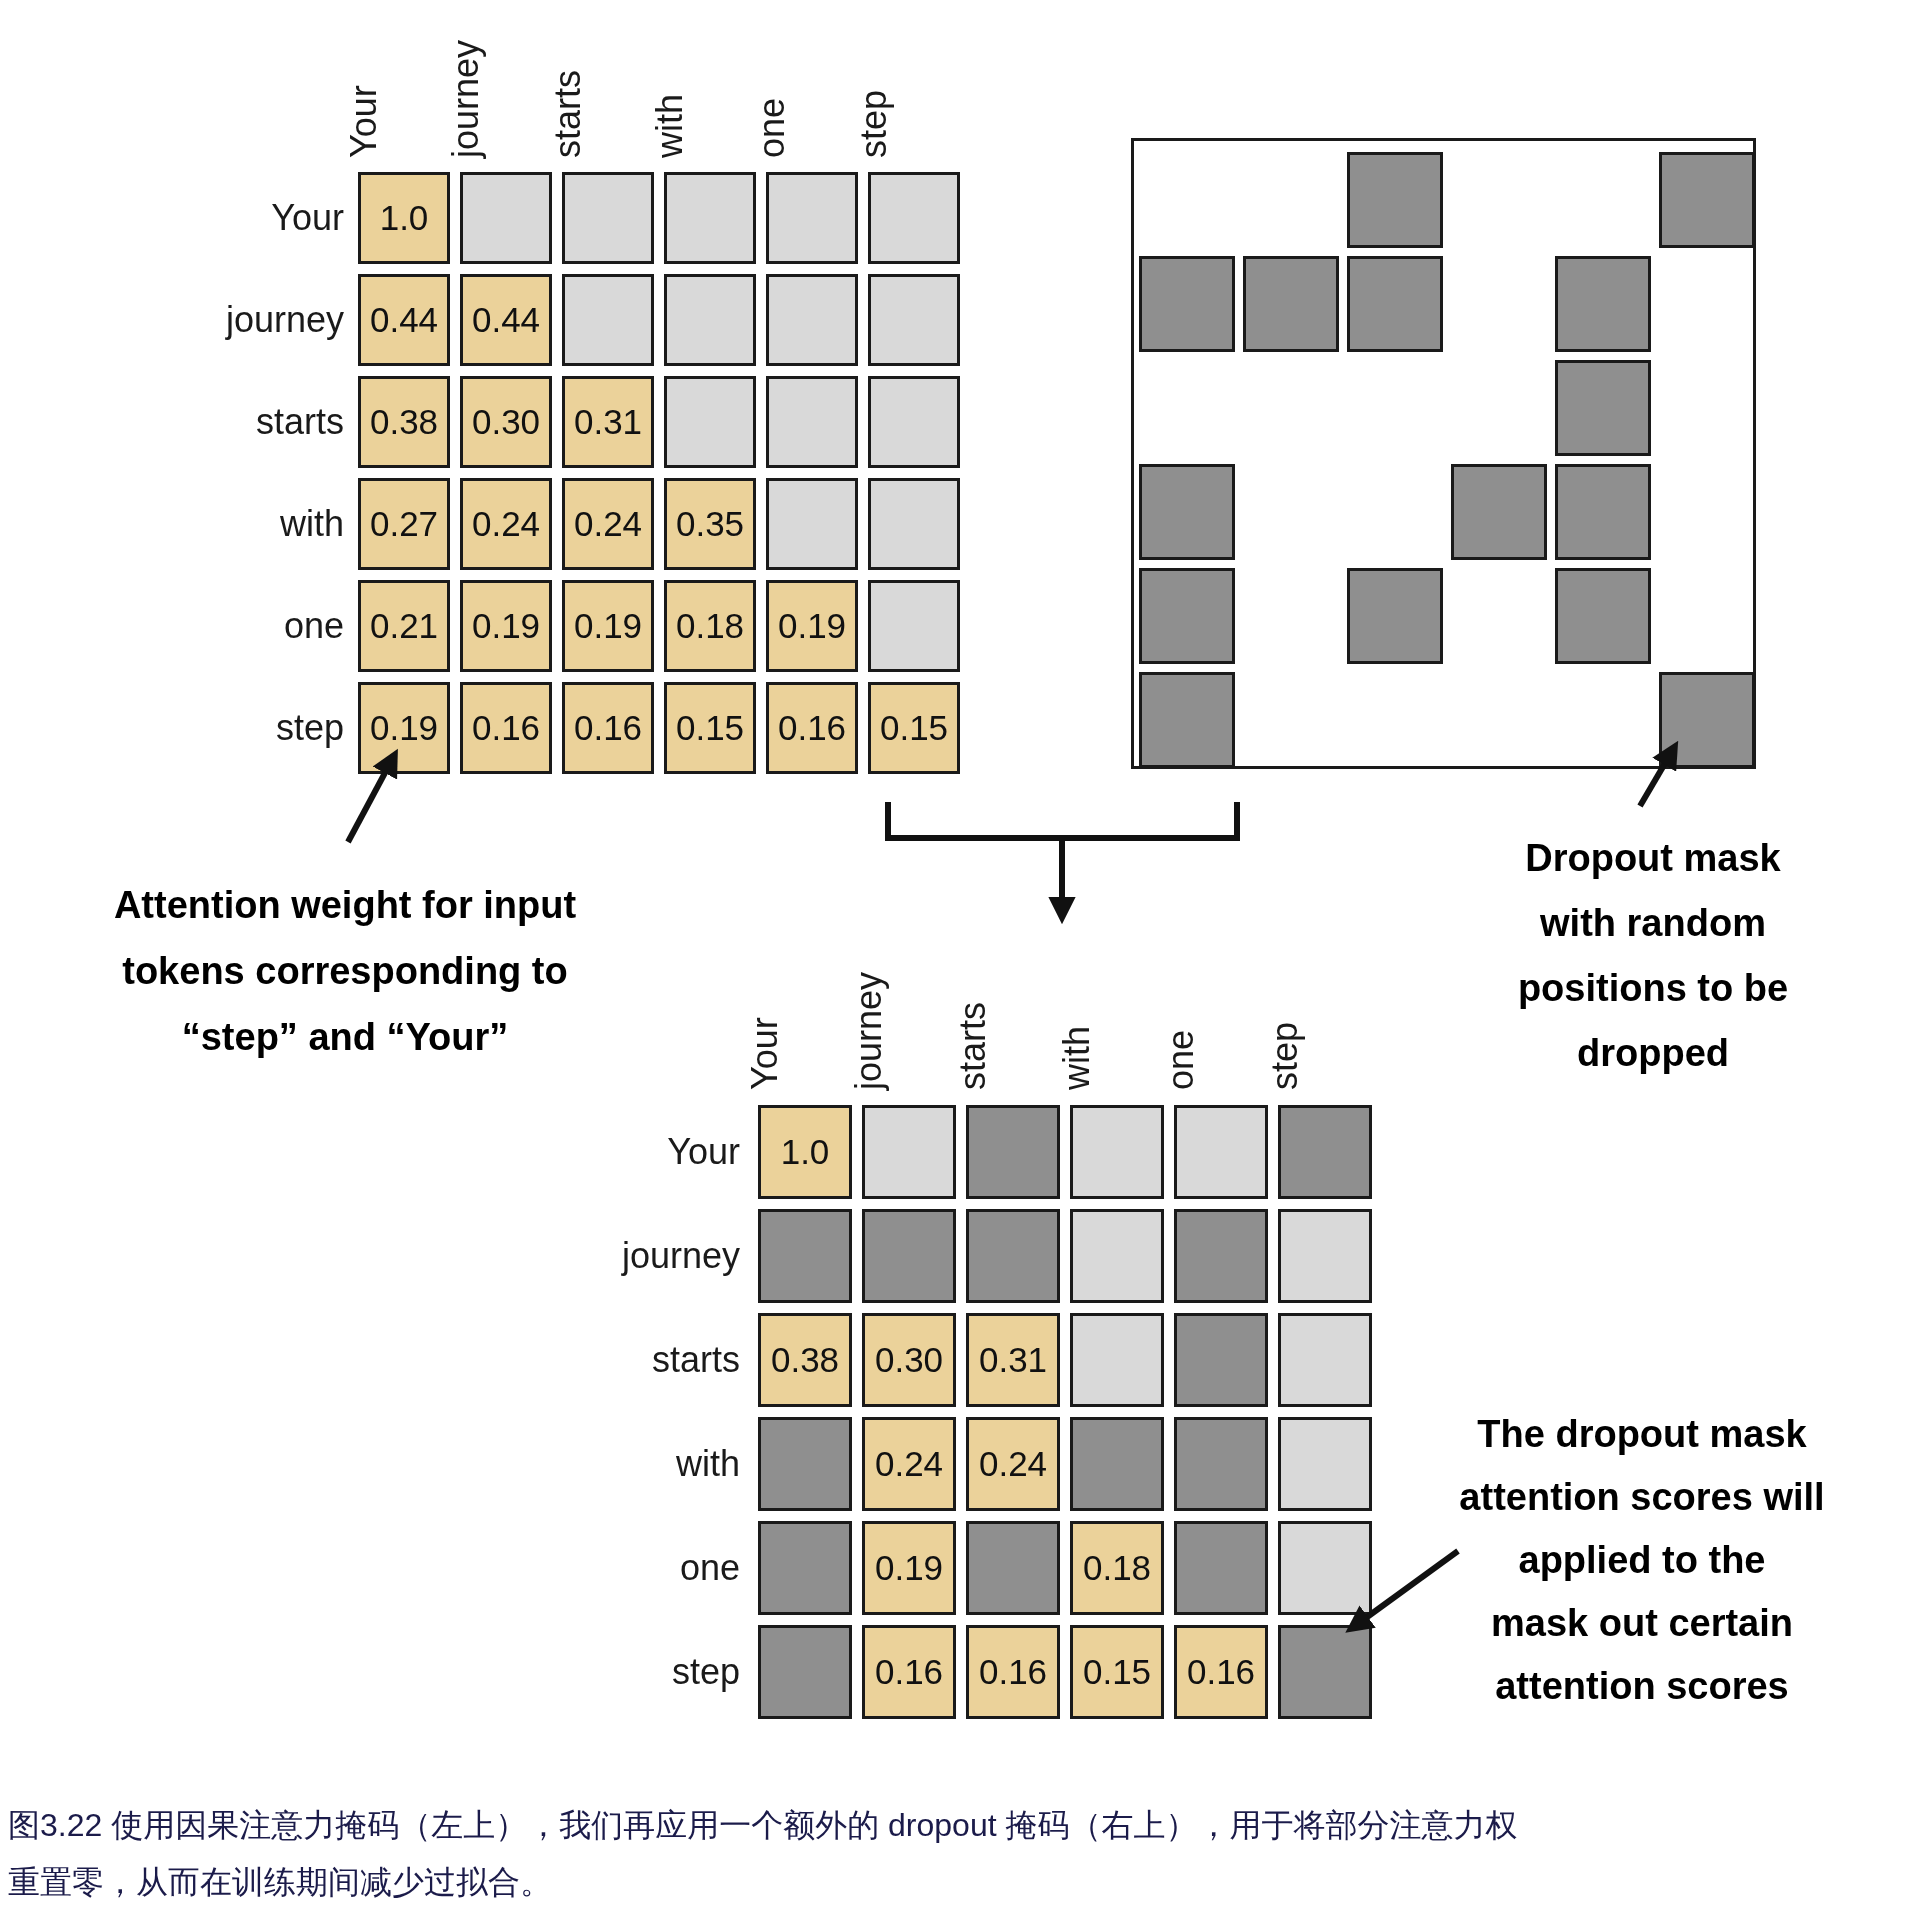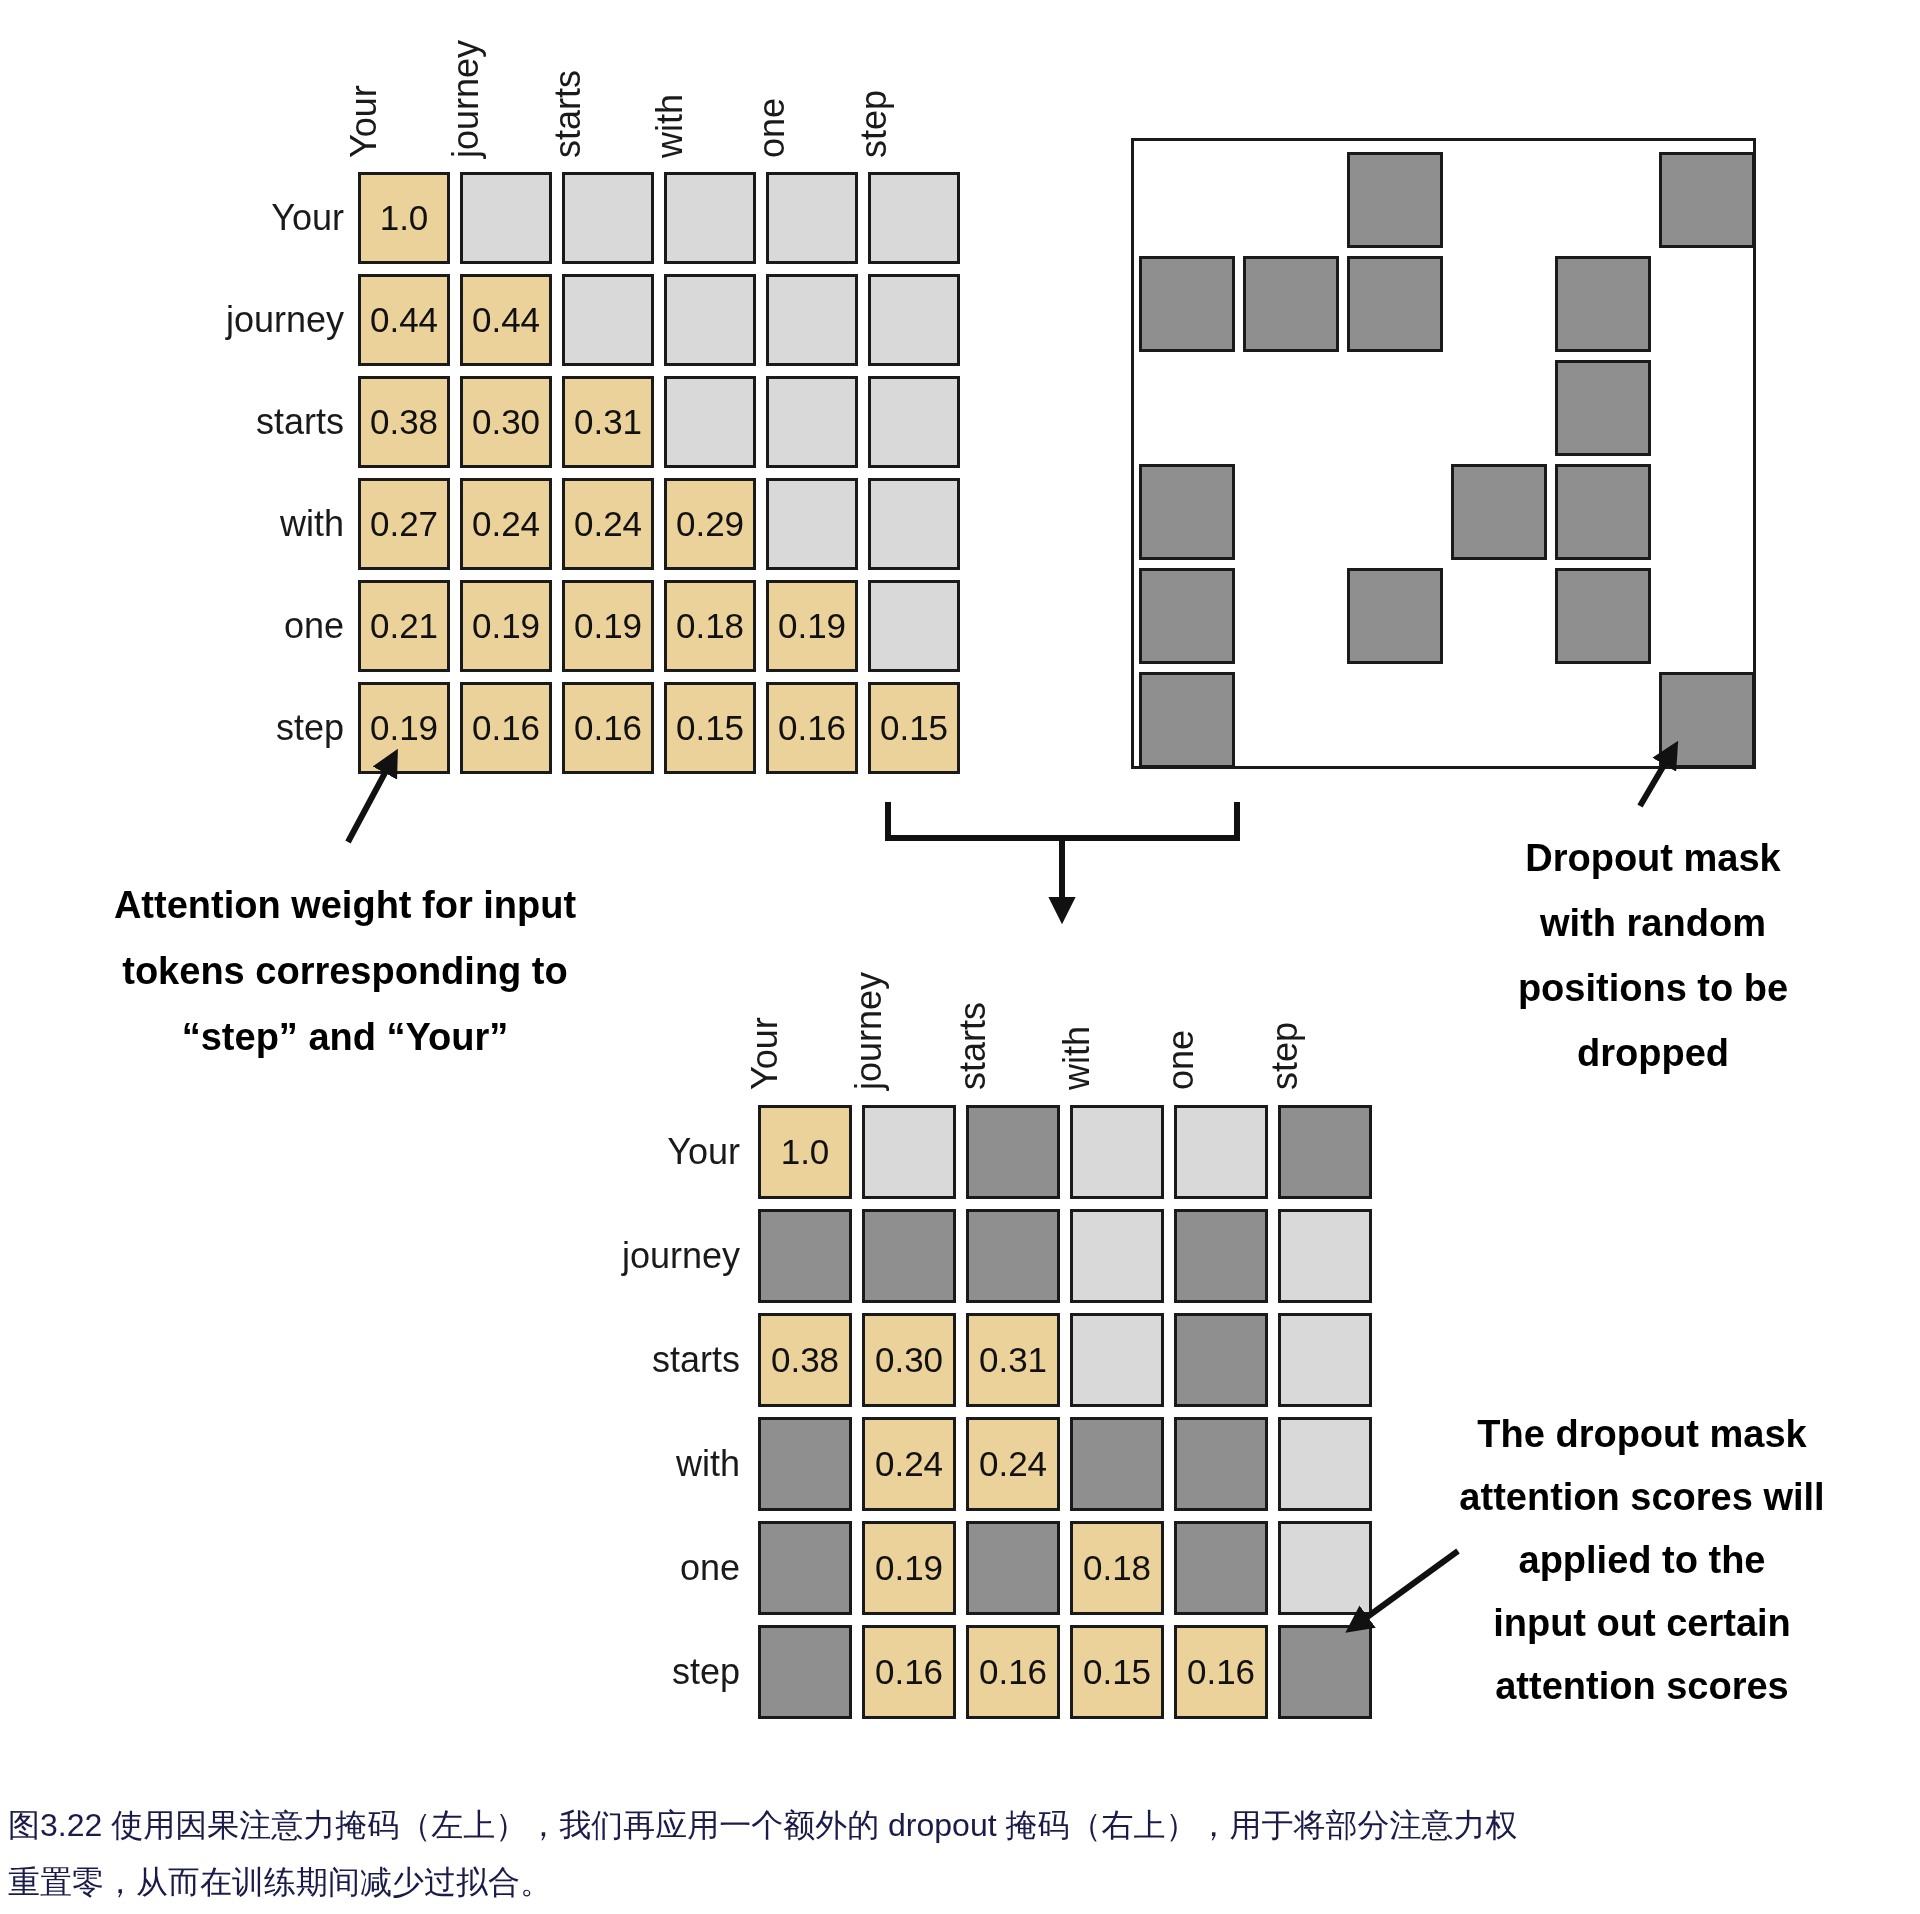--- a/index.html
+++ b/index.html
@@ -72,21 +72,21 @@
       <div class="cell tan" style="left: 358px; top: 376px; width: 92px; height: 92px;">0.38</div>
       <div class="cell tan" style="left: 460px; top: 376px; width: 92px; height: 92px;">0.30</div>
       <div class="cell tan" style="left: 562px; top: 376px; width: 92px; height: 92px;">0.31</div>
       <div class="cell light" style="left: 664px; top: 376px; width: 92px; height: 92px;"></div>
       <div class="cell light" style="left: 766px; top: 376px; width: 92px; height: 92px;"></div>
       <div class="cell light" style="left: 868px; top: 376px; width: 92px; height: 92px;"></div>
       <div class="row-label" style="left: 24px; top: 504px;">with</div>
       <div class="cell tan" style="left: 358px; top: 478px; width: 92px; height: 92px;">0.27</div>
       <div class="cell tan" style="left: 460px; top: 478px; width: 92px; height: 92px;">0.24</div>
       <div class="cell tan" style="left: 562px; top: 478px; width: 92px; height: 92px;">0.24</div>
-      <div class="cell tan" style="left: 664px; top: 478px; width: 92px; height: 92px;">0.29</div>
+      <div class="cell tan" style="left: 664px; top: 478px; width: 92px; height: 92px;">0.35</div>
       <div class="cell light" style="left: 766px; top: 478px; width: 92px; height: 92px;"></div>
       <div class="cell light" style="left: 868px; top: 478px; width: 92px; height: 92px;"></div>
       <div class="row-label" style="left: 24px; top: 606px;">one</div>
       <div class="cell tan" style="left: 358px; top: 580px; width: 92px; height: 92px;">0.21</div>
       <div class="cell tan" style="left: 460px; top: 580px; width: 92px; height: 92px;">0.19</div>
       <div class="cell tan" style="left: 562px; top: 580px; width: 92px; height: 92px;">0.19</div>
       <div class="cell tan" style="left: 664px; top: 580px; width: 92px; height: 92px;">0.18</div>
       <div class="cell tan" style="left: 766px; top: 580px; width: 92px; height: 92px;">0.19</div>
       <div class="cell light" style="left: 868px; top: 580px; width: 92px; height: 92px;"></div>
       <div class="row-label" style="left: 24px; top: 708px;">step</div>
@@ -188,21 +188,21 @@
   <div id="annotation-dropout" class="annotation">
       <div class="ann-line">Dropout mask</div>
       <div class="ann-line">with random</div>
       <div class="ann-line">positions to be</div>
       <div class="ann-line">dropped</div>
     </div>
   <div id="annotation-applied" class="annotation">
       <div class="ann-line">The dropout mask</div>
       <div class="ann-line">attention scores will</div>
       <div class="ann-line">applied to the</div>
-      <div class="ann-line">input out certain</div>
+      <div class="ann-line">mask out certain</div>
       <div class="ann-line">attention scores</div>
     </div>
 
   <div id="caption">
     <div>图3.22 使用因果注意力掩码（左上），我们再应用一个额外的 dropout 掩码（右上），用于将部分注意力权</div>
     <div>重置零，从而在训练期间减少过拟合。</div>
   </div>
 
 </div>
 

